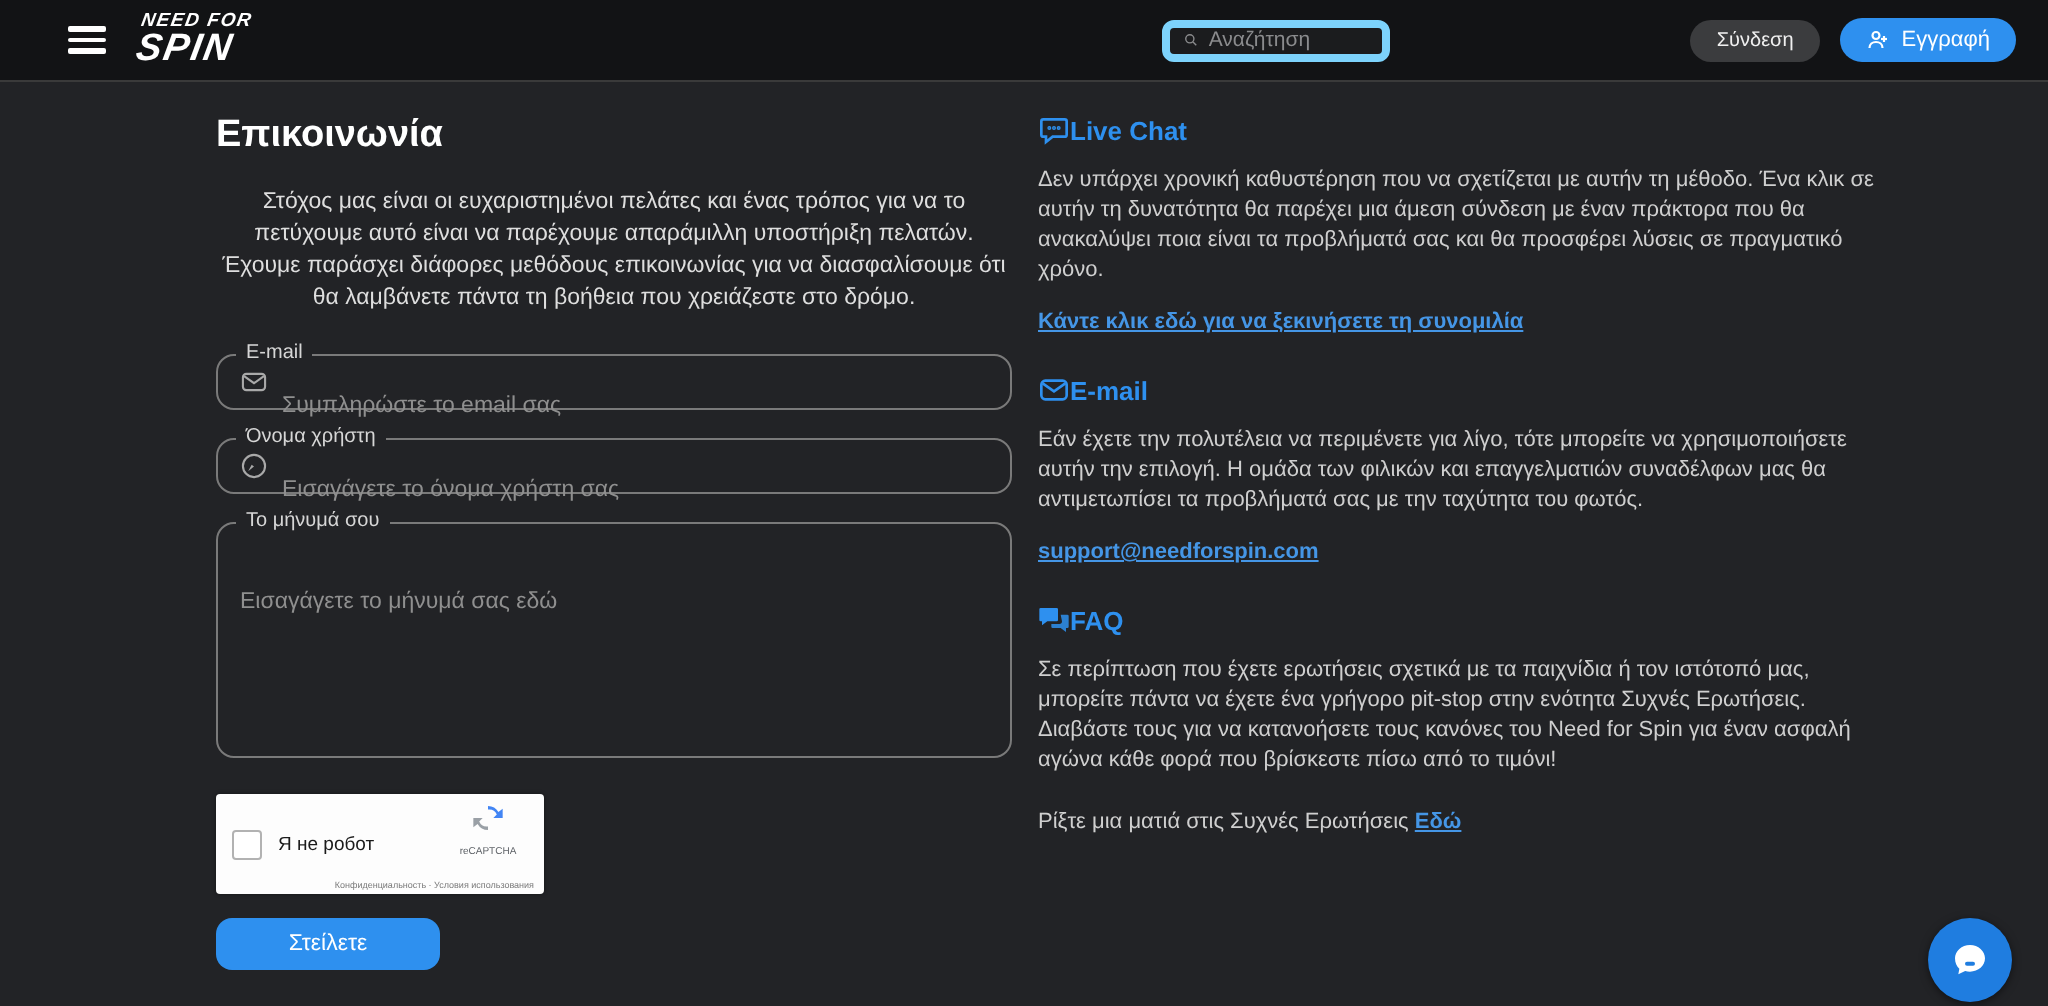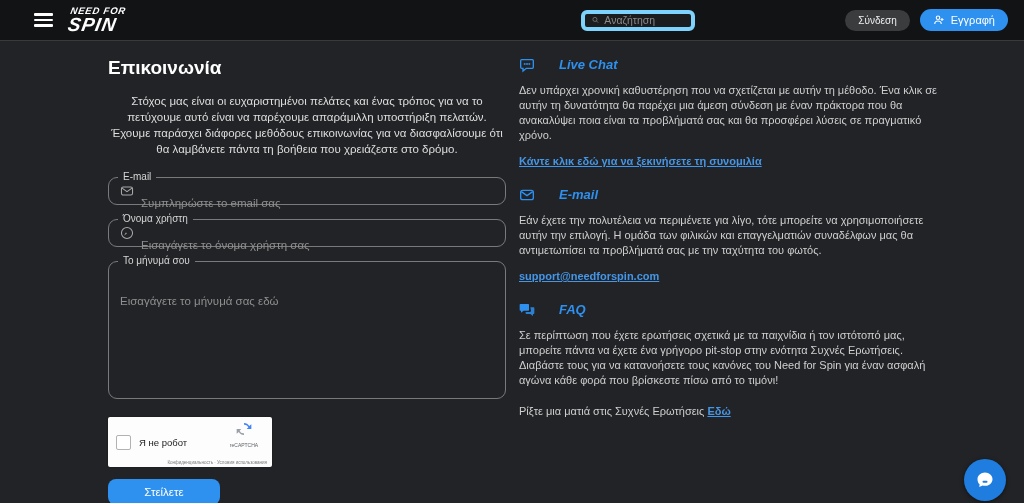--- a/index.html
+++ b/index.html
@@ -55,42 +55,42 @@
   .field-label {
     position:absolute; top:-7px; left:9px; background:#222326;
     padding:0 5px; font-size:10px; color:#d6d6d6; line-height:12px;
   }
   .field-icon { display:flex; align-items:center; margin-right:7px; color:#a9a9a9; }
   .field input, .field textarea {
     background:transparent; border:none; outline:none; flex:1;
     font-size:11.5px; color:#eee; font-family:"Liberation Sans",sans-serif;margin-top:24px;
   }
   .field input::placeholder, .field textarea::placeholder { color:#8f8f8f; }
-  .field-textarea { height:138px; align-items:flex-start; padding:8px 11px; margin-bottom:18px; }
+  .field-textarea { height:118px; align-items:flex-start; padding:8px 11px; margin-bottom:18px; }
   .field-textarea textarea { resize:none; height:100%; line-height:15px; }
   
   .recaptcha {
     width:164px; height:50px; background:#fdfdfd; border-radius:2px;
     position:relative; display:flex; align-items:center; padding:0 8px;
     box-shadow:0 0 2px rgba(0,0,0,.4);
     margin-bottom:12px;
   }
   .rc-checkbox { width:15px; height:15px; background:#fff; border:1.5px solid #b2b2b2; border-radius:2px; cursor:pointer; }
   .rc-label { font-size:9.5px; color:#1b1b1b; margin-left:8px; }
   .rc-logo { position:absolute; right:8px; top:4px; width:40px; text-align:center; }
   .rc-brand { font-size:5px; color:#5f6368; display:block; margin-top:1px; }
   .rc-terms { position:absolute; right:5px; bottom:2px; font-size:4.5px; color:#7a7a7a; }
   .btn-submit {
     width:112px; height:26px; background:#2e90ef; color:#fff; border:none;
     border-radius:8px; font-size:11.5px; cursor:pointer; font-family:"Liberation Sans",sans-serif;
     display:block;
   }
   
   .section { margin-bottom:18px; }
-  .section-head { display:flex; align-items:flex-start; gap:24px; margin-bottom:10px;font-style:italic; }
+  .section-head { display:flex; align-items:flex-end; gap:0; margin-bottom:10px; }
   .section-head .s-icon { color:#2e90ef; display:flex; align-items:center; }
   .section-title { color:#2e90ef; font-size:13px; font-weight:bold; }
   .section-body { font-size:11px; line-height:15px; color:#cfcfcf; margin-bottom:8px; }
   .section-link { font-size:11px; font-weight:bold; color:#4596e6; text-decoration:underline; cursor:pointer; display:inline-block; }
   .faq-lastline { font-size:11px; line-height:15px; color:#cfcfcf; }
   
   .chat-fab {
     position:absolute; right:18px; bottom:2px; width:42px; height:42px;
     background:#1f7de0; border-radius:50%; display:flex; align-items:center; justify-content:center;
     cursor:pointer; box-shadow:0 1px 4px rgba(0,0,0,.5);

